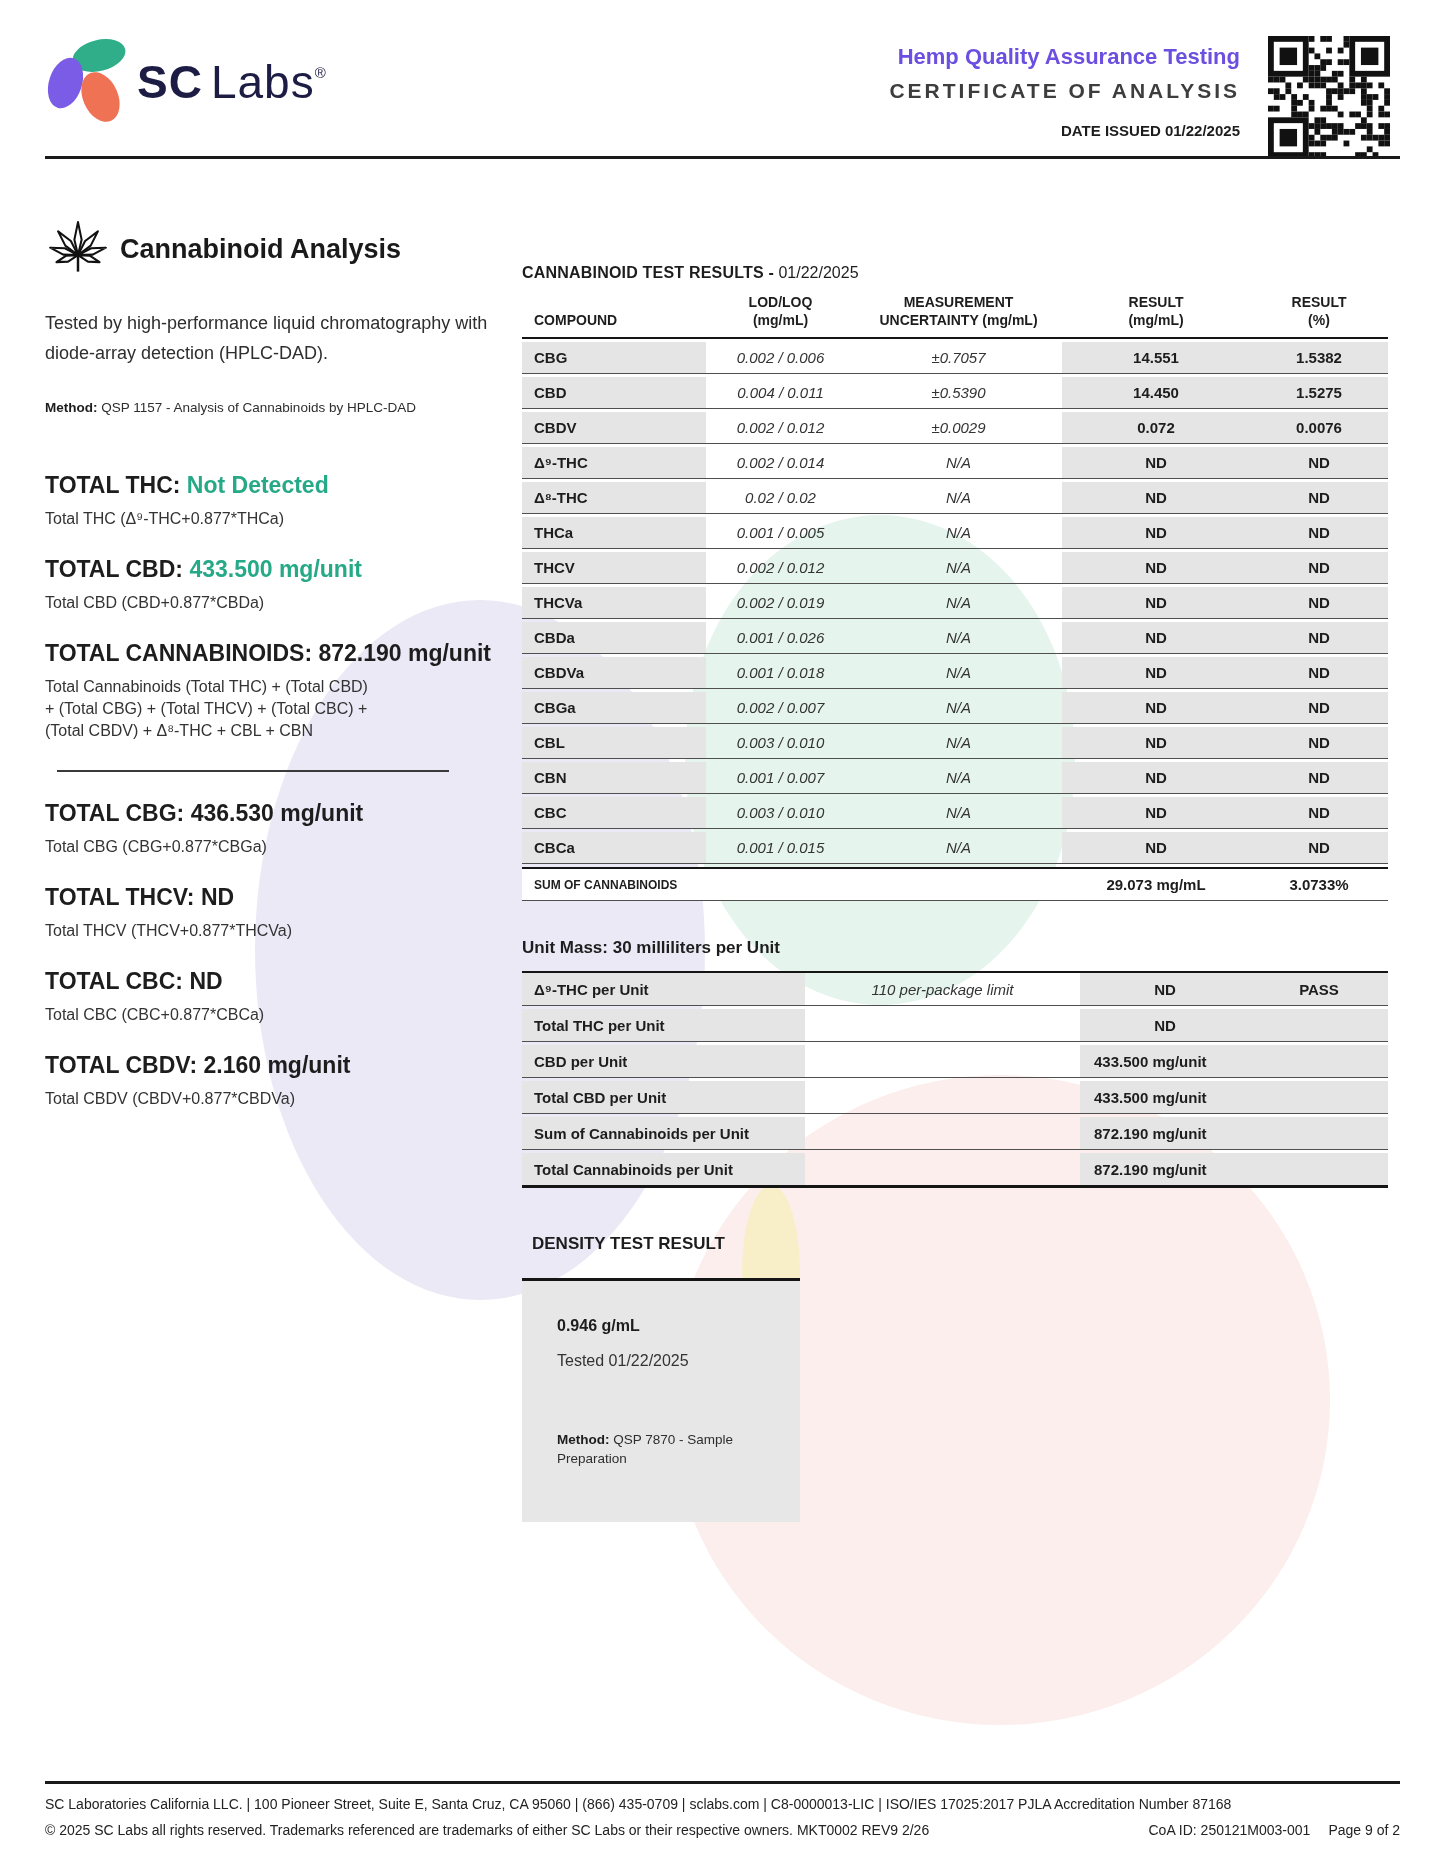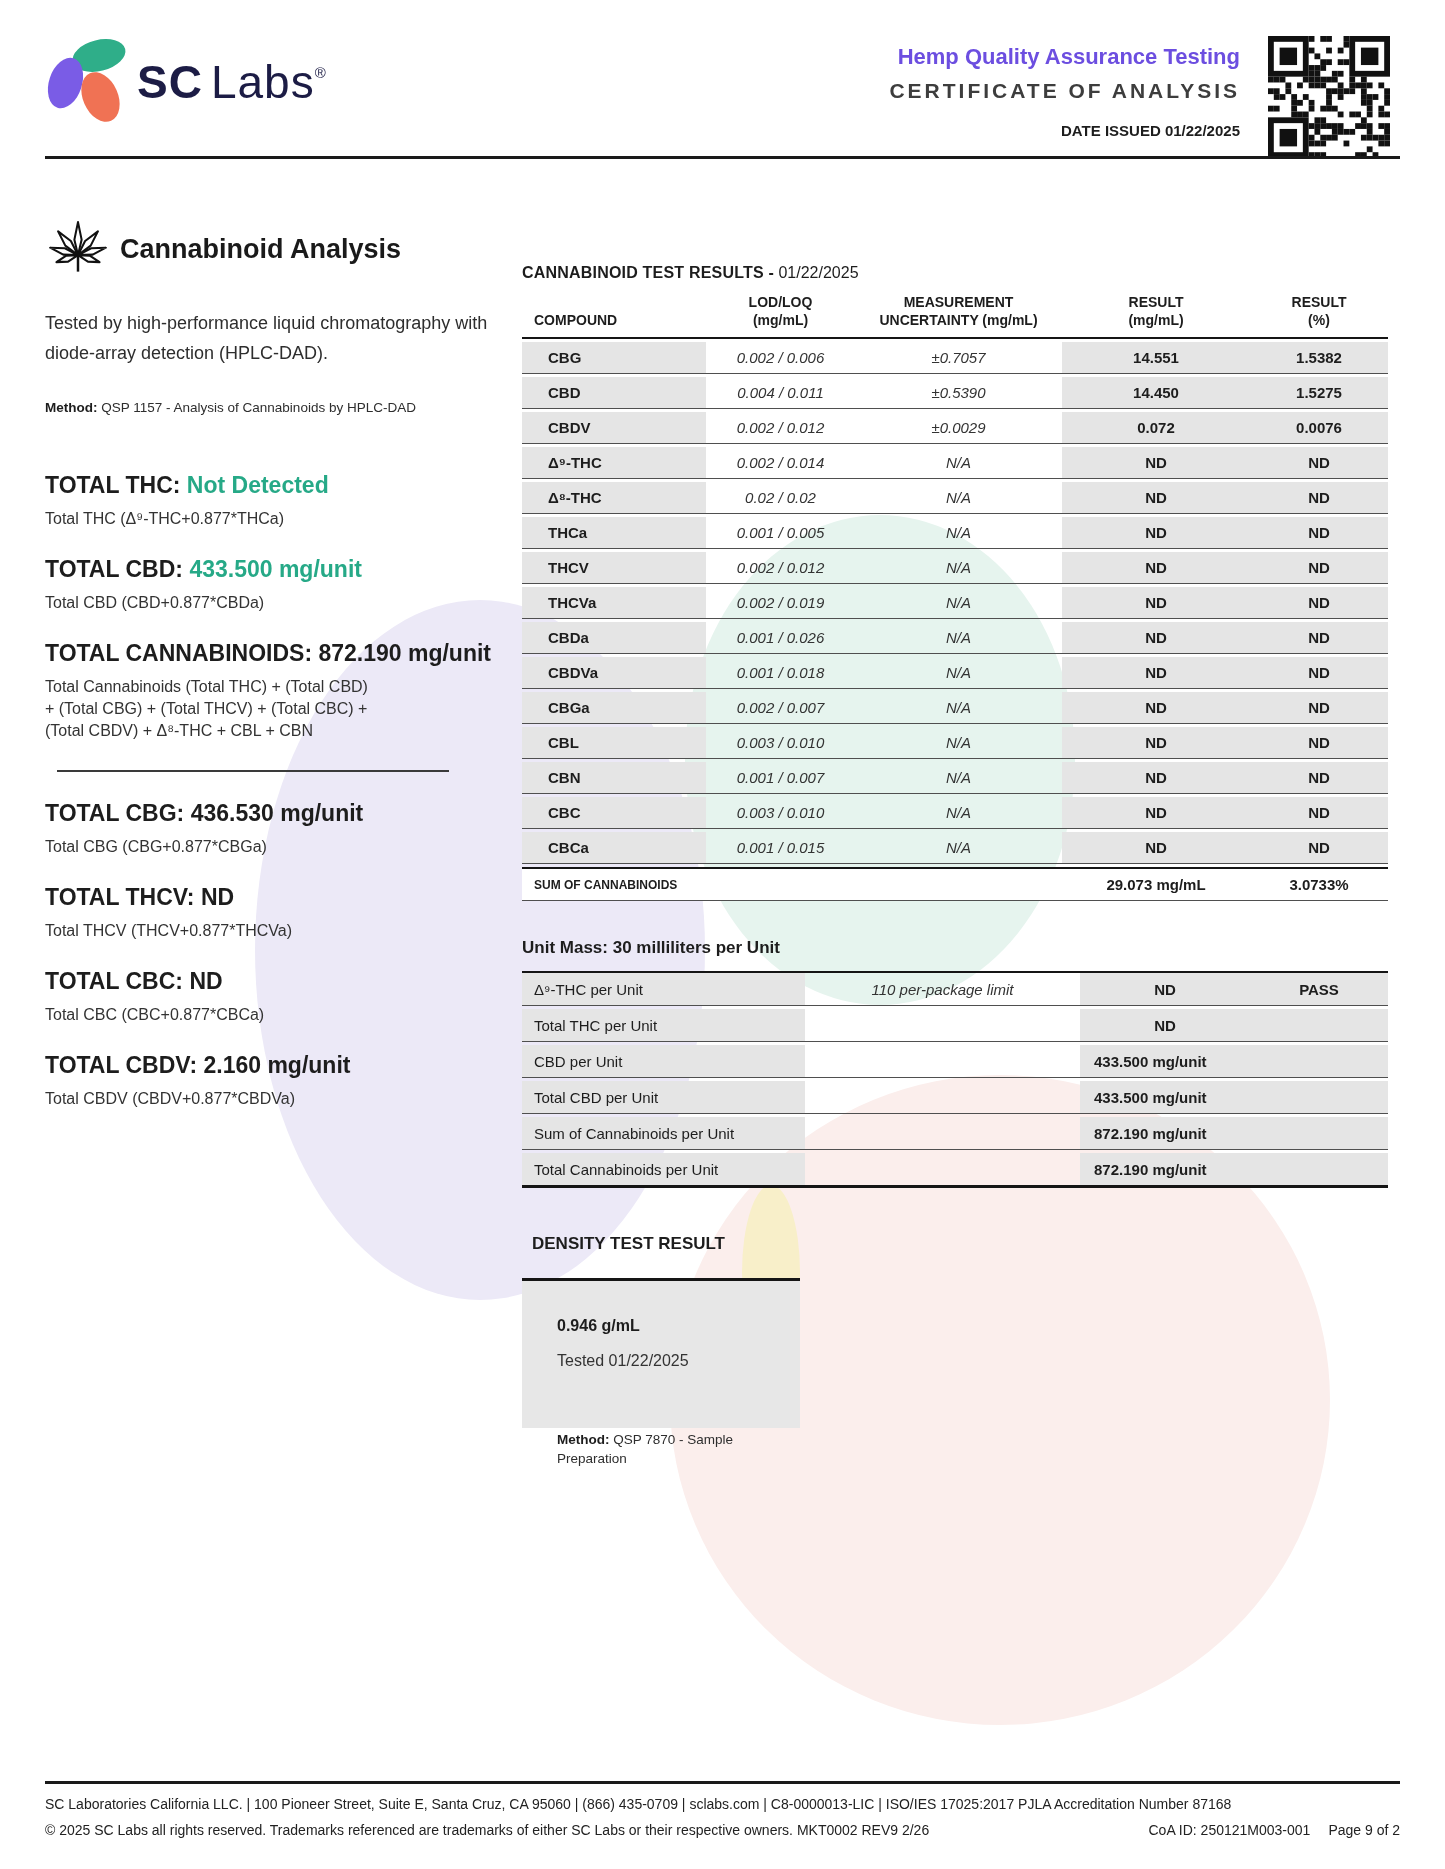--- a/index.html
+++ b/index.html
@@ -42,43 +42,43 @@
   .totals-divider{height:1.5px;background:#3a3a3a;width:392px;margin:28px 0 26px 12px;}
   
   .results-title{position:absolute;left:522px;top:264px;font-size:16px;color:#1d1d1d;}
   .results-title b{letter-spacing:0.2px;}
   table.grid{border-collapse:separate;border-spacing:0 3px;width:866px;table-layout:fixed;}
   #results-table{position:absolute;left:522px;top:288px;}
   table.grid thead th{font-size:14px;font-weight:bold;color:#1d1d1d;vertical-align:bottom;
       padding:2px 0 8px;border-bottom:2px solid #151515;text-align:center;line-height:18px;}
   table.grid thead th.h-left{text-align:left;padding-left:12px;}
   table.grid tbody td{height:29px;font-size:15px;vertical-align:middle;border-bottom:1px solid #4f4f4f;}
-  td.c-compound{background:#e5e5e5;font-weight:bold;padding-left:26px;}
+  td.c-compound{background:#e5e5e5;font-weight:bold;padding-left:12px;}
   td.c-lod,td.c-unc{font-style:italic;text-align:center;color:#333;}
   td.c-mg,td.c-pct{background:#e5e5e5;font-weight:bold;text-align:center;}
   tr.sum-row td{background:#fff;border-top:2px solid #151515;border-bottom:3px solid #151515;
       font-weight:bold;height:33px;}
   tr.sum-row td.sum-label{font-size:12px;padding-left:12px;}
   tr.sum-row td{text-align:center;}
   tr.sum-row td.sum-label{text-align:left;}
   
   .unit-mass{position:absolute;left:522px;top:938px;font-size:17px;font-weight:bold;color:#1d1d1d;}
   #unit-table{position:absolute;left:522px;top:968px;}
   #unit-table tbody tr:first-child td{border-top:2px solid #151515;}
   #unit-table tbody tr:last-child td{border-bottom:3px solid #151515;}
   #unit-table tbody td{height:30px;}
-  td.u-label{background:#e5e5e5;font-weight:normal;padding-left:12px;}
+  td.u-label{background:#e5e5e5;font-weight:bold;padding-left:12px;}
   td.u-limit{font-style:italic;text-align:center;color:#333;}
   td.u-res,td.u-status{background:#e5e5e5;font-weight:bold;}
   td.u-res.ac{text-align:center;}
   td.u-res.al{text-align:left;padding-left:14px;}
   td.u-status{text-align:center;}
   
   .density-heading{position:absolute;left:532px;top:1234px;font-size:17px;font-weight:bold;color:#1d1d1d;}
-  .density-box{position:absolute;left:522px;top:1278px;width:278px;height:150px;background:#e7e7e7;
+  .density-box{position:absolute;left:522px;top:1278px;width:278px;height:244px;background:#e7e7e7;
       border-top:3px solid #151515;box-sizing:border-box;padding:36px 0 0 35px;}
   .density-value{font-size:16px;font-weight:bold;color:#1d1d1d;}
   .density-tested{margin-top:17px;font-size:16px;color:#333;}
   .density-method{margin-top:60px;font-size:13.5px;line-height:19px;color:#2e2e2e;width:215px;}
   .density-method b{color:#1d1d1d;}
   
   .footer-rule{position:absolute;left:45px;top:1781px;width:1355px;height:2.5px;background:#1a1a1a;}
   .footer-line1{position:absolute;left:45px;top:1796px;width:1355px;font-size:14px;color:#222;}
   .footer-line2{position:absolute;left:45px;top:1822px;width:1355px;font-size:14px;color:#222;
       display:flex;justify-content:space-between;}

